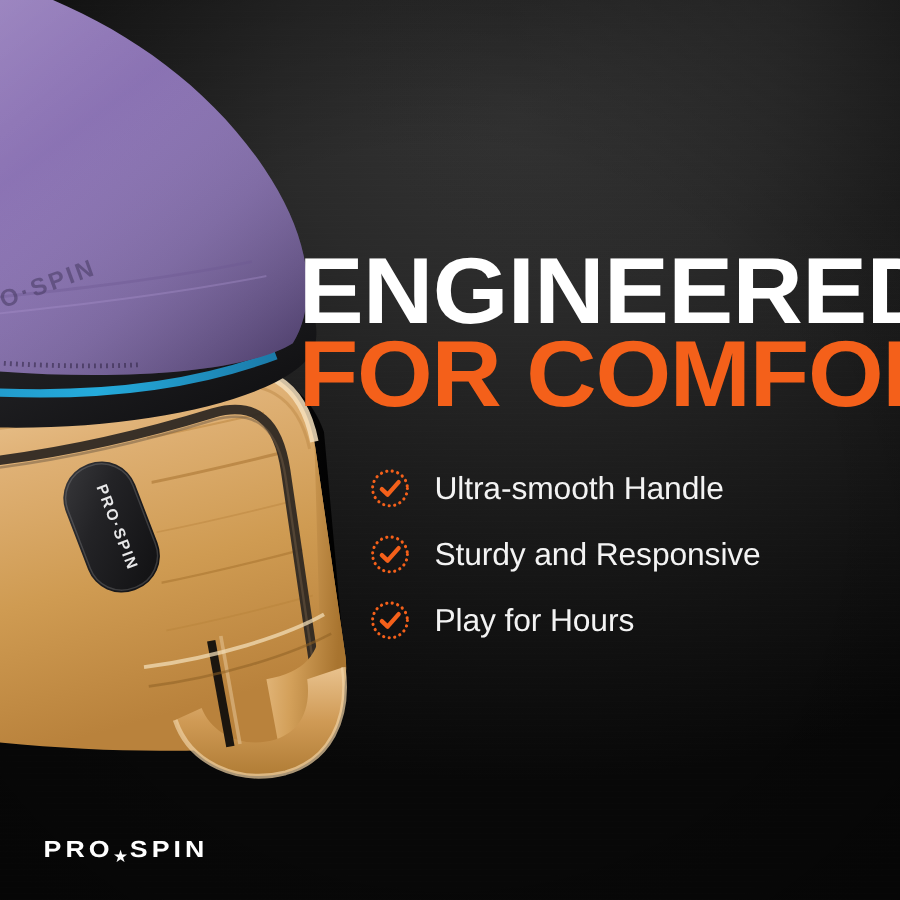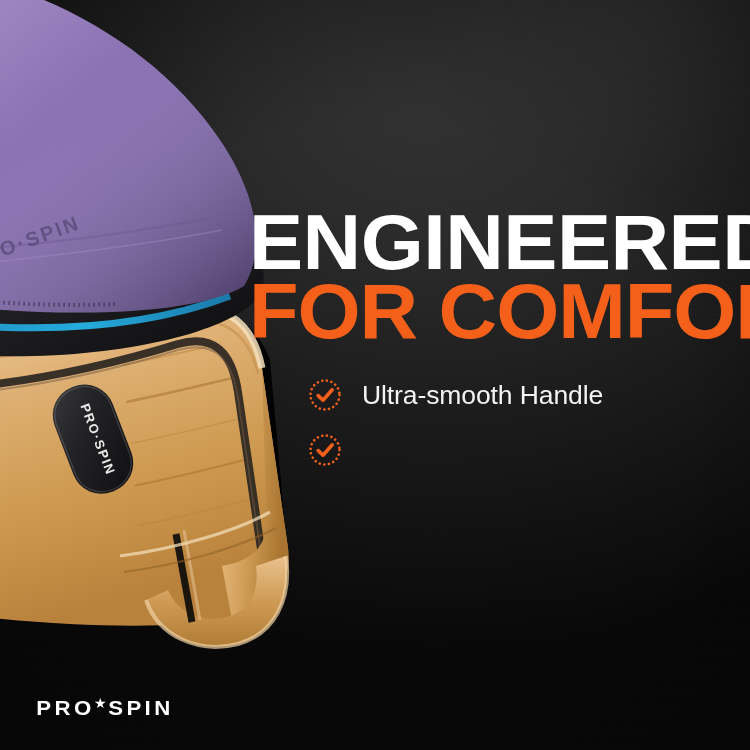--- a/index.html
+++ b/index.html
@@ -59,21 +59,21 @@
     font-size:78px;
     transform:scaleX(1.04);
     transform-origin:left center;
     white-space:nowrap;
   }
   .headline .l1{color:#ffffff;}
   .headline .l2{color:#f4601a;margin-top:-2px;letter-spacing:-1px;}
 
   
   .features{
-    position:absolute;left:308px;top:376px;width:400px;
+    position:absolute;left:308px;top:388px;width:400px;
   }
   .feature-row{
     display:flex;align-items:center;
     height:38px;
     margin-bottom:17px;
   }
   .check-icon{
     position:relative;
     flex:0 0 auto;
     width:34px;height:34px;
@@ -84,21 +84,21 @@
     color:#f3f3f3;
     font-size:26.5px;
     font-weight:500;
     letter-spacing:-0.1px;
     white-space:nowrap;
   }
 
   
   .brand-logo{
     position:absolute;left:38px;top:697px;
-    display:flex;align-items:flex-start;
+    display:flex;align-items:flex-end;
     color:#ffffff;
   }
   .brand-logo .word{
     font-family:"Liberation Sans Narrow","Liberation Sans", sans-serif;
     font-size:21px;
     font-weight:700;
     letter-spacing:3.2px;
     transform:scaleY(.92) scaleX(1.06);
   }
   .brand-logo .star{
@@ -269,28 +269,38 @@
       <span class="check-icon">
         <svg viewBox="0 0 34 34" xmlns="http://www.w3.org/2000/svg">
           <circle cx="17" cy="17" r="14.5" fill="none" stroke="#f4601a" stroke-width="2.6" stroke-linecap="round" stroke-dasharray="0.1 4.55"></circle>
           <path d="M 10.2 17.6 L 15.0 22.2 L 24.2 11.8" fill="none" stroke="#f4601a" stroke-width="3.6" stroke-linecap="round" stroke-linejoin="round"></path>
         </svg>
       </span>
       <span class="feature-label">Ultra-smooth Handle</span>
     </li>
 
 
-
     <li class="feature-row">
       <span class="check-icon">
         <svg viewBox="0 0 34 34" xmlns="http://www.w3.org/2000/svg">
           <circle cx="17" cy="17" r="14.5" fill="none" stroke="#f4601a" stroke-width="2.6" stroke-linecap="round" stroke-dasharray="0.1 4.55"></circle>
           <path d="M 10.2 17.6 L 15.0 22.2 L 24.2 11.8" fill="none" stroke="#f4601a" stroke-width="3.6" stroke-linecap="round" stroke-linejoin="round"></path>
         </svg>
       </span>
+      <span class="feature-label">Sturdy and Responsive</span>
+    </li>
+
+    <li class="feature-row">
+      <span class="check-icon">
+        <svg viewBox="0 0 34 34" xmlns="http://www.w3.org/2000/svg">
+          <circle cx="17" cy="17" r="14.5" fill="none" stroke="#f4601a" stroke-width="2.6" stroke-linecap="round" stroke-dasharray="0.1 4.55"></circle>
+          <path d="M 10.2 17.6 L 15.0 22.2 L 24.2 11.8" fill="none" stroke="#f4601a" stroke-width="3.6" stroke-linecap="round" stroke-linejoin="round"></path>
+        </svg>
+      </span>
+      <span class="feature-label">Play for Hours</span>
     </li>
 
   </ul>
 
   <div class="brand-logo">
     <span class="word">PRO</span>
     <span class="star">★</span>
     <span class="word">SPIN</span>
   </div>
 

